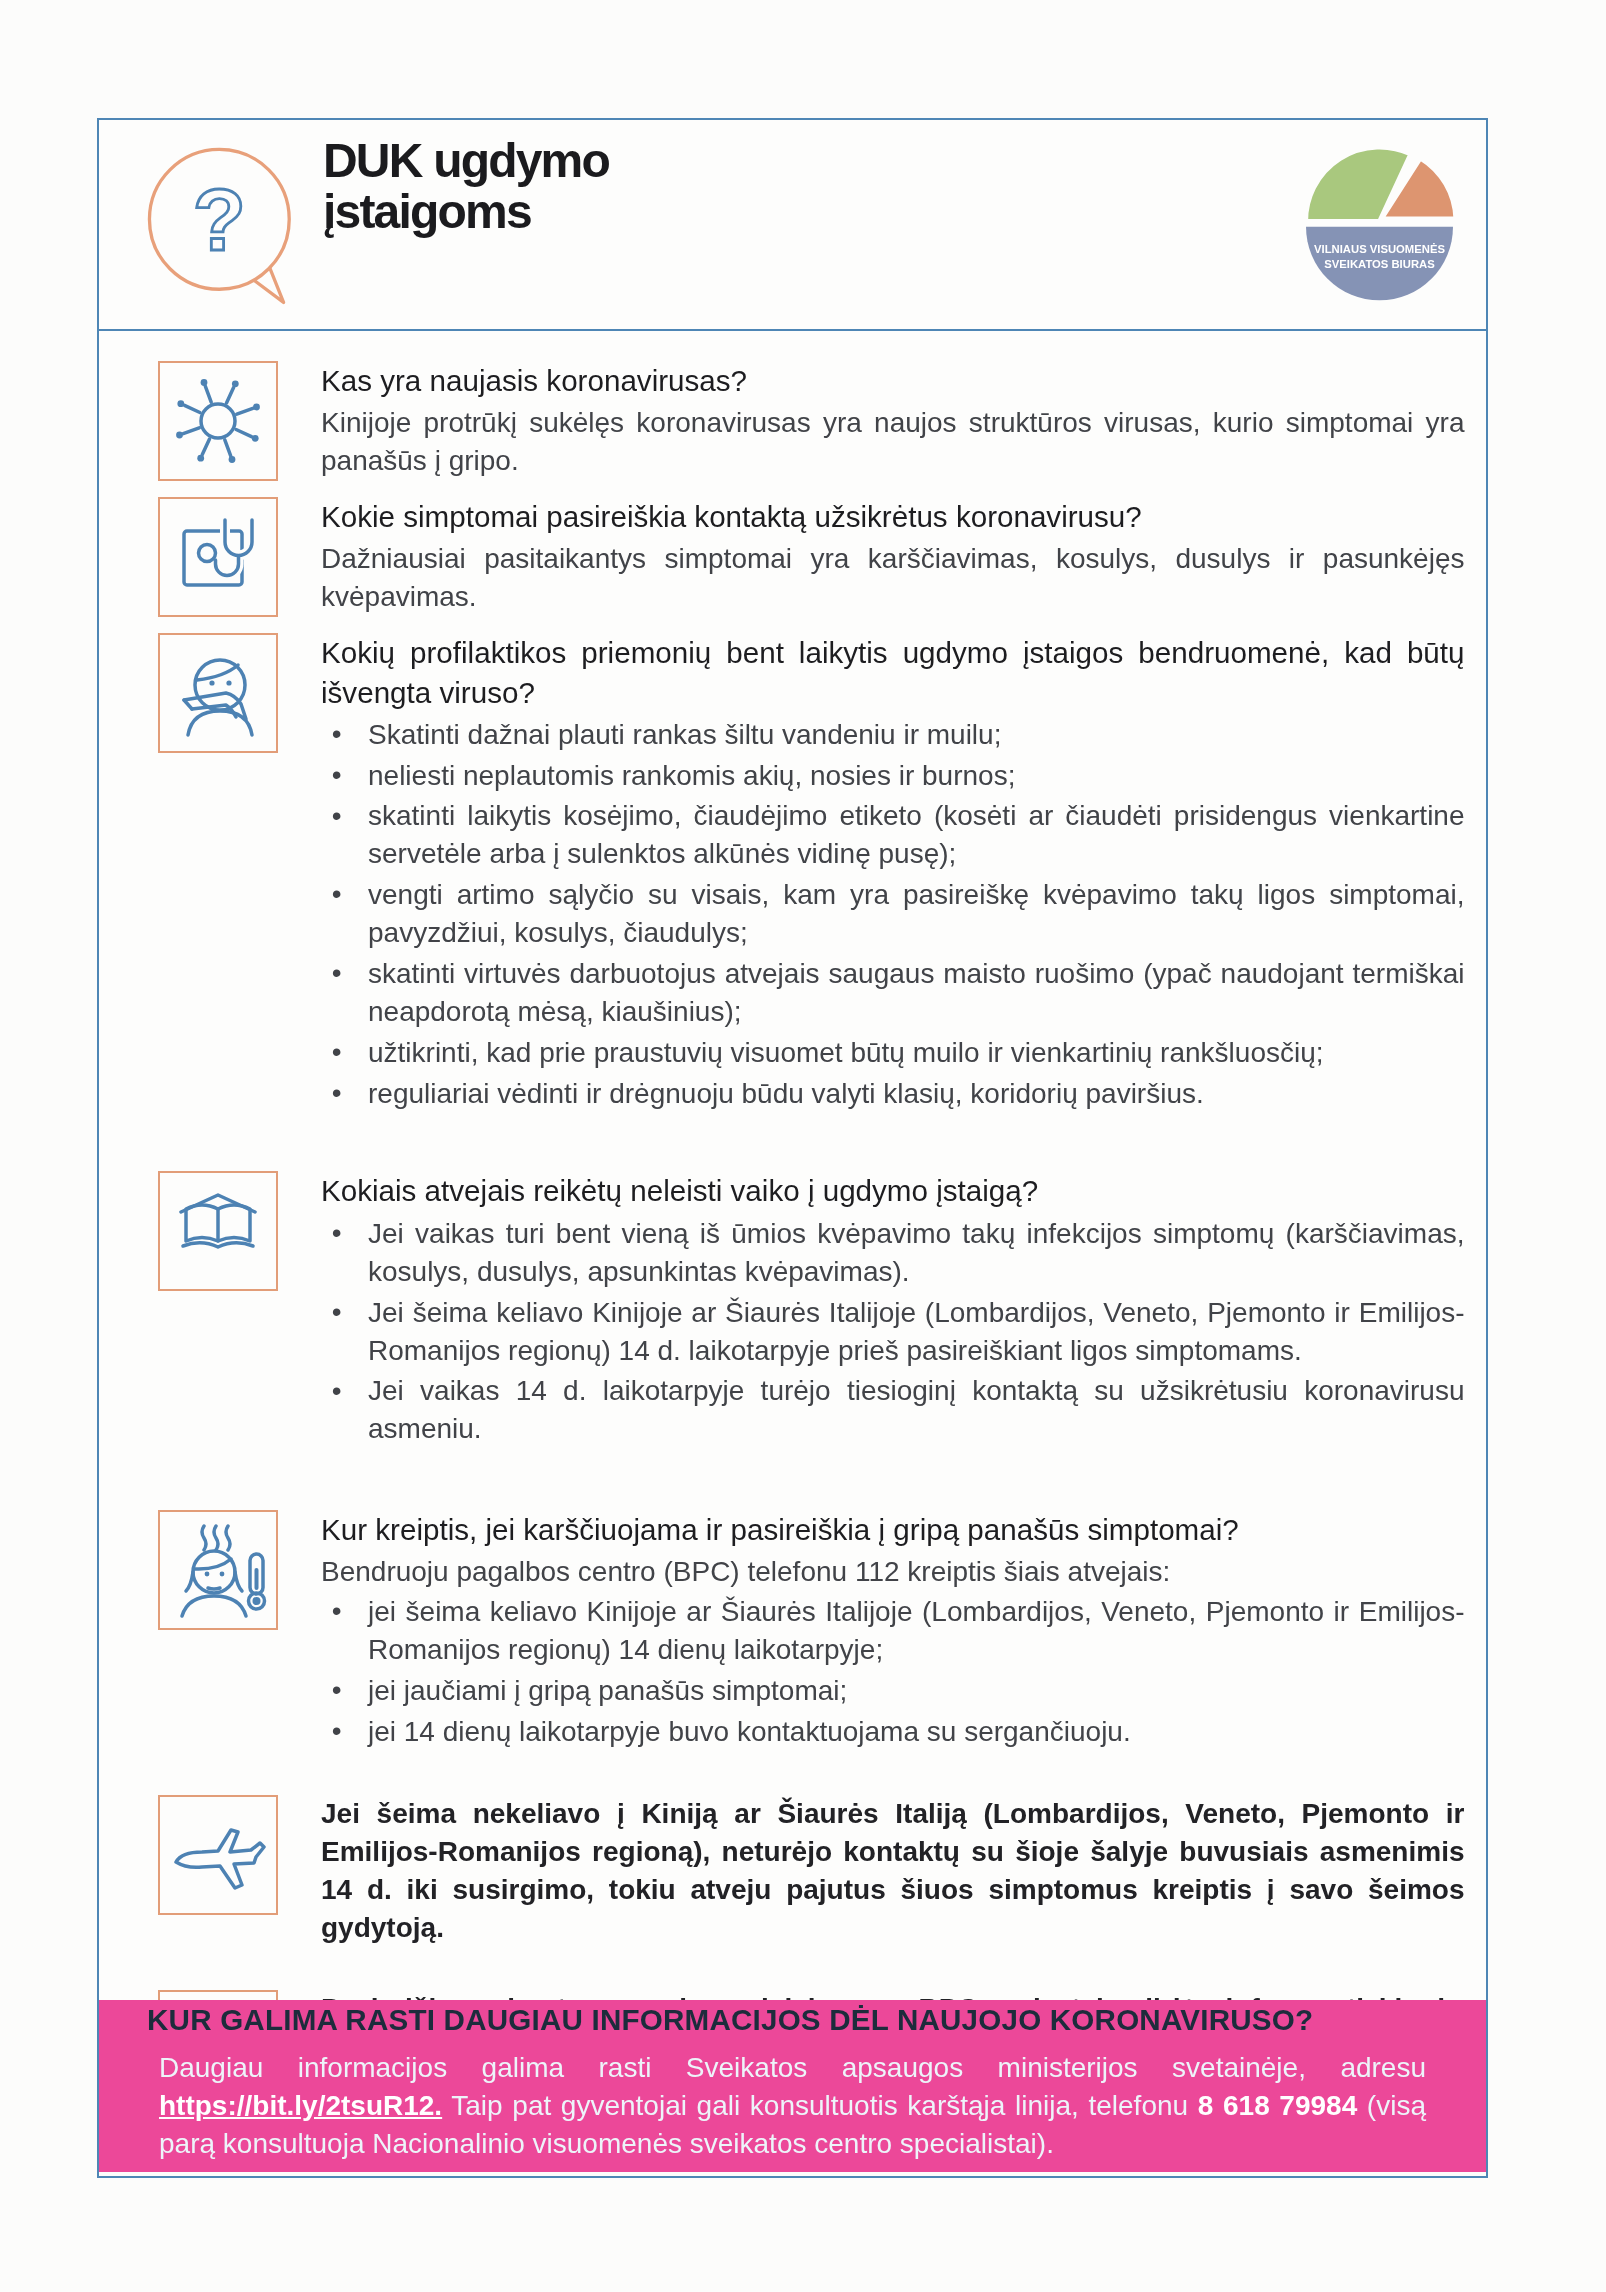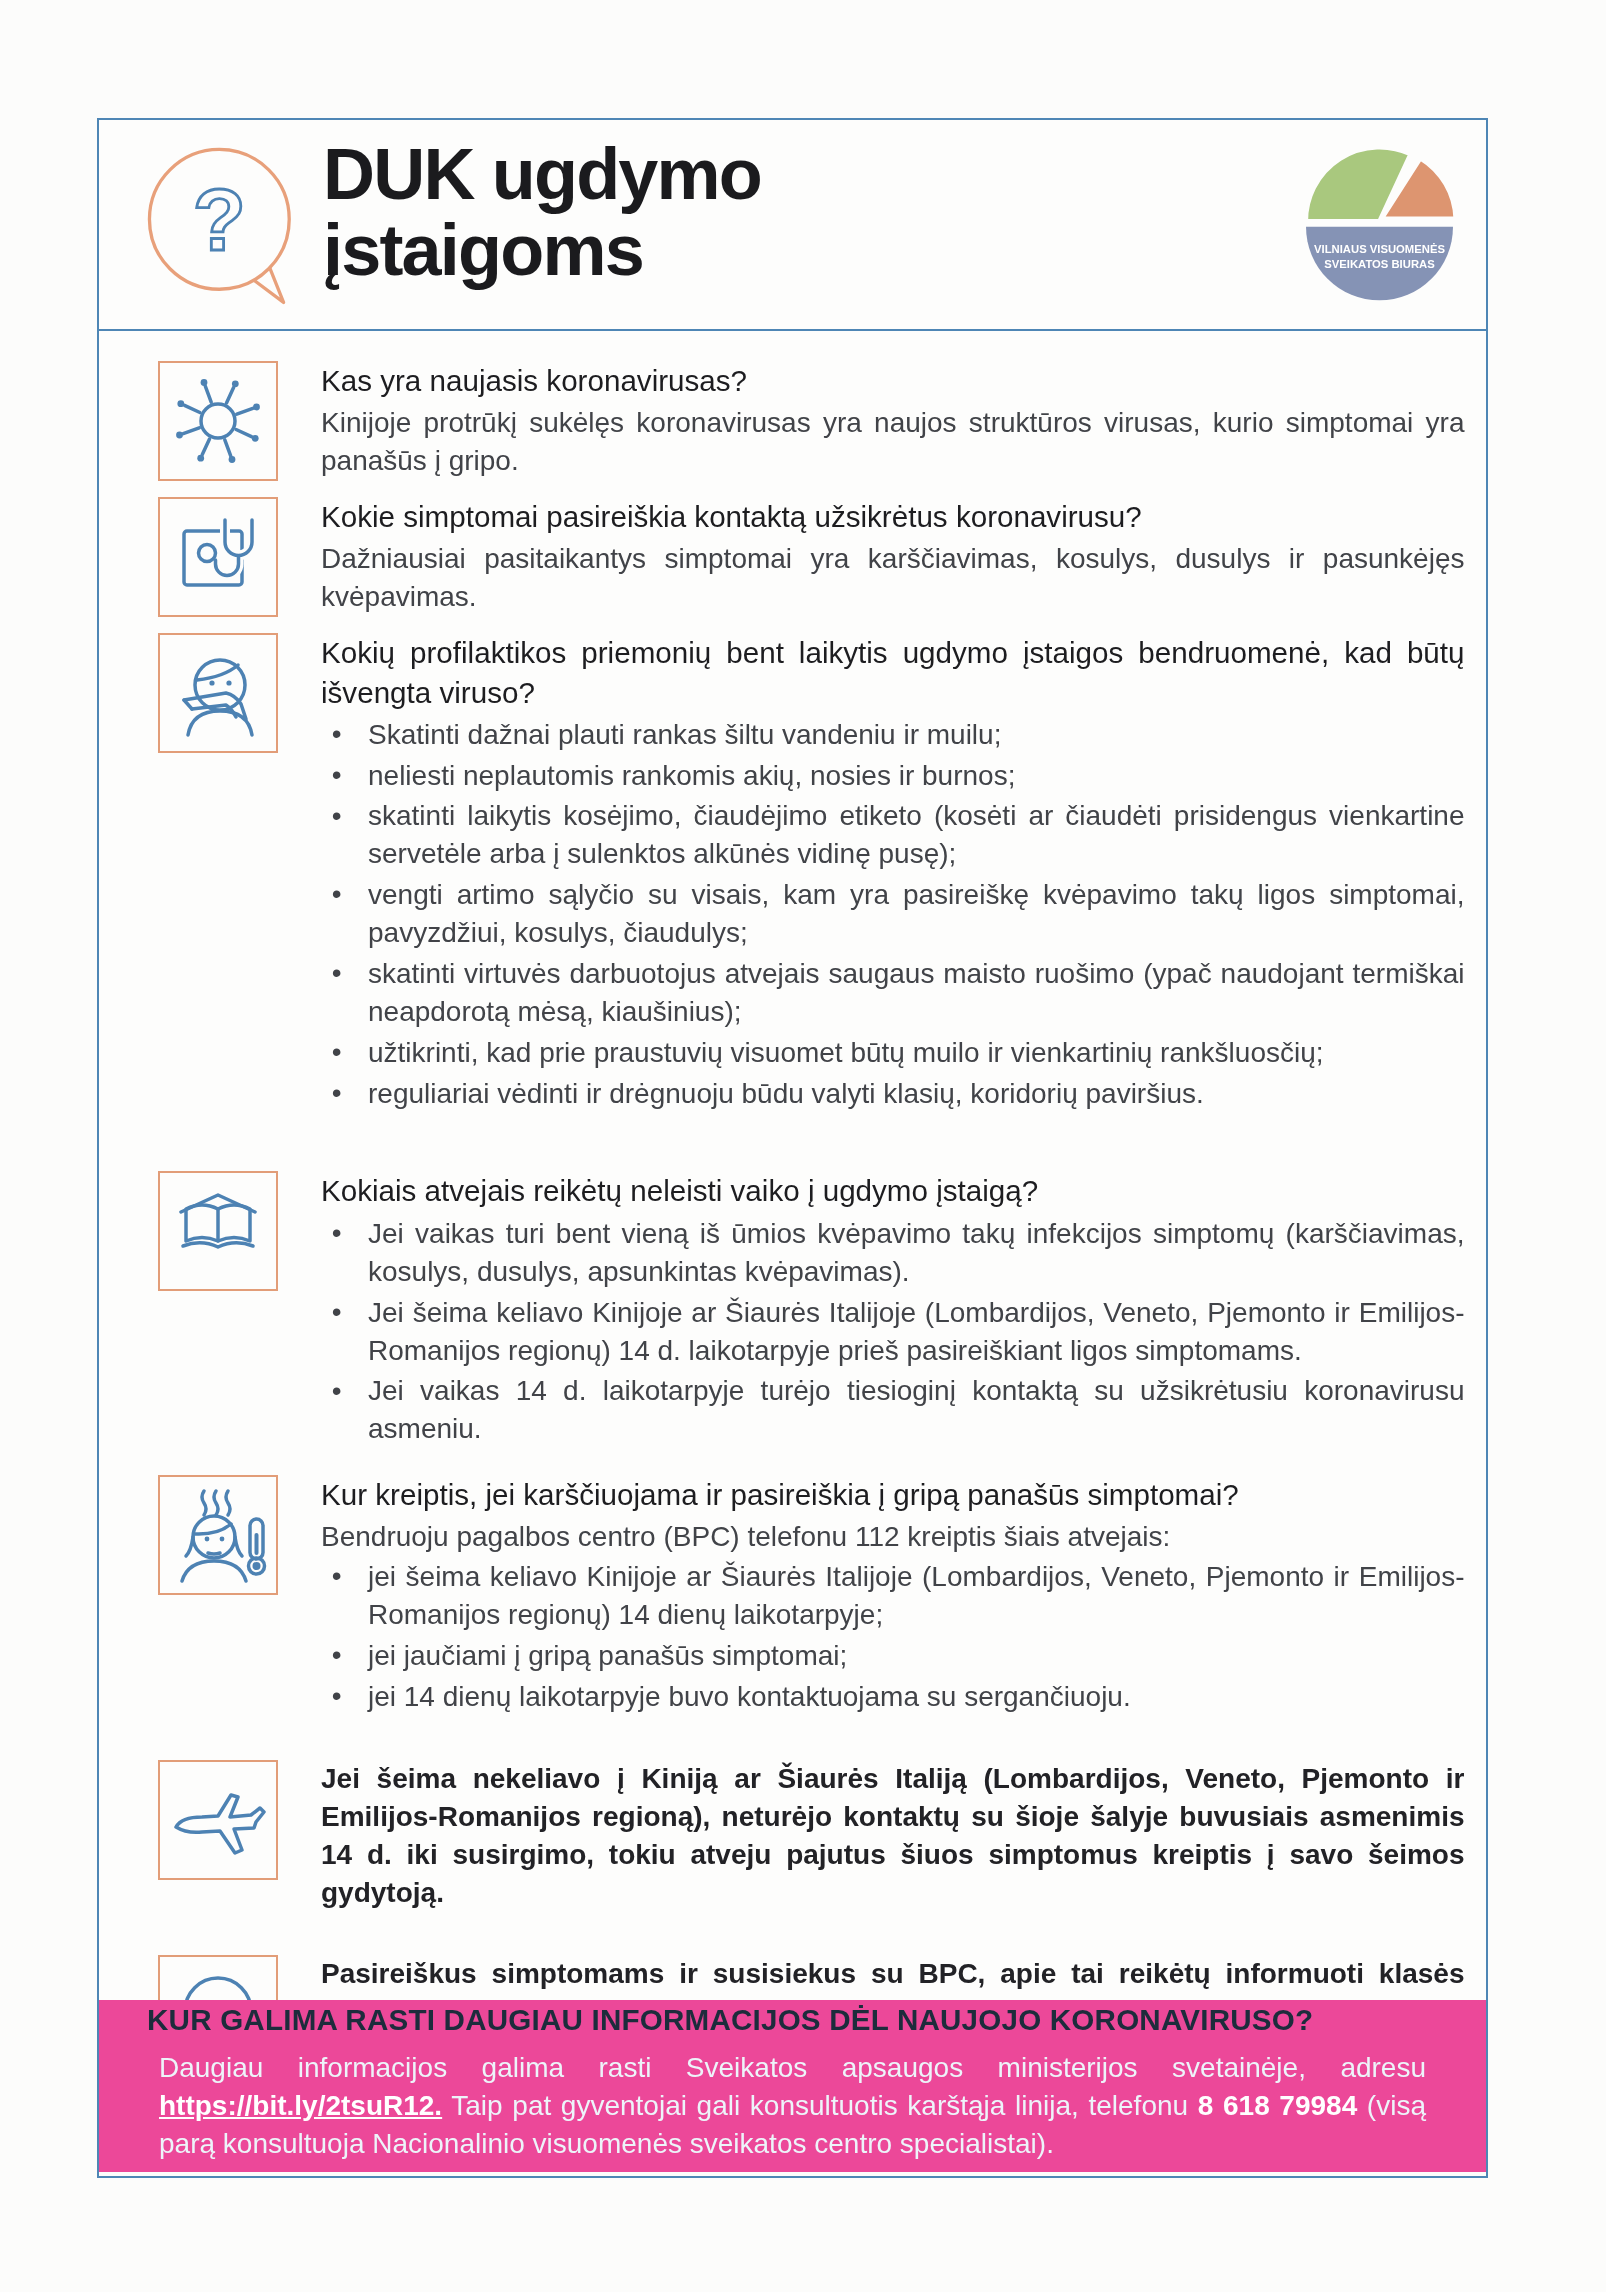--- a/index.html
+++ b/index.html
@@ -11,28 +11,28 @@
   }
   .frame{
     position:absolute;left:97px;top:118px;width:1387px;height:2056px;
     border:2.7px solid #4e86b5;background:#fdfdfc;box-sizing:content-box;
   }
   
   .header{position:relative;height:209px;border-bottom:2.7px solid #4e86b5;}
   .qbubble{position:absolute;left:41px;top:19.7px;width:170px;height:170px;}
   .main-title{
     position:absolute;left:224px;top:16px;margin:0;
-    font-size:72px;line-height:1.06;font-weight:800;color:#1b1b1e;letter-spacing:-1.8px;
+    font-size:48px;line-height:1.06;font-weight:800;color:#1b1b1e;letter-spacing:-1.8px;
   }
   .logo{position:absolute;right:23px;top:19.7px;width:167px;height:167px;}
   
   .content{padding:30px 21.5px 0 59px;}
   .section{display:flex;gap:43px;align-items:flex-start;}
   .m1{margin-bottom:16px;} .m2{margin-bottom:16px;} .m3{margin-bottom:56px;}
-  .m4{margin-bottom:24px;} .m5{margin-bottom:41px;} .m6{margin-bottom:43px;} .m7{margin-bottom:0;}
+  .m4{margin-bottom:59px;} .m5{margin-bottom:41px;} .m6{margin-bottom:43px;} .m7{margin-bottom:0;}
   .icon-box{
     flex:0 0 120px;width:120px;height:120px;border:2.7px solid #e29d78;
     display:flex;align-items:center;justify-content:center;background:#fdfdfc;box-sizing:border-box;
   }
   .icon-box svg{width:100px;height:100px;}
   .sec-body{flex:1;font-size:28px;line-height:1.36;color:#414348;text-align:justify;}
   .sec-title{margin:0 0 3.6px 0;font-size:29.6px;line-height:1.34;font-weight:normal;color:#1d1d20;}
   .sec-body p{margin:0;}
   .lead{margin:0;}
   ul.bullets{list-style:none;margin:1.8px 0 0 0;padding:0;}

